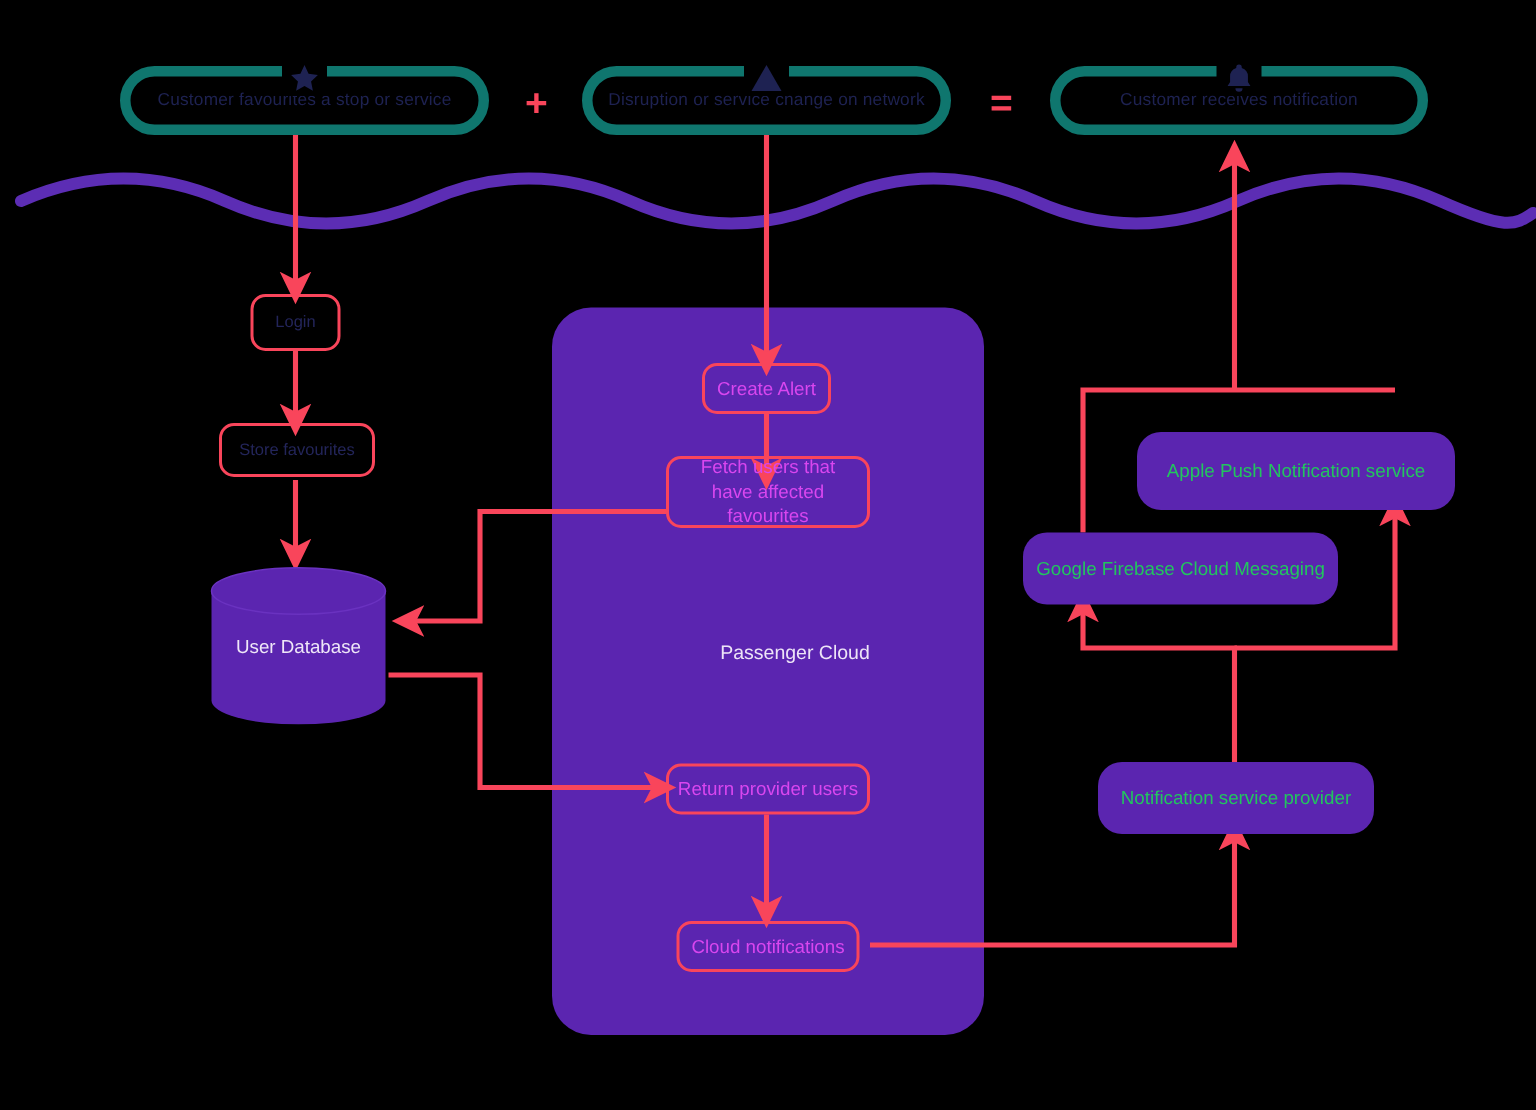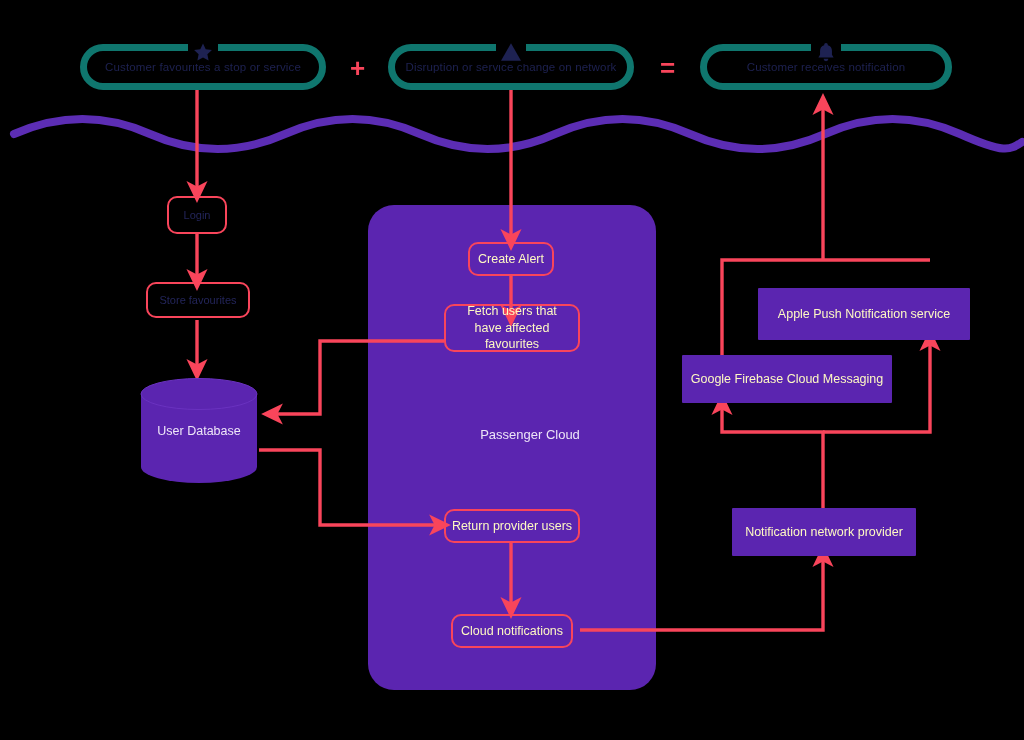--- a/index.html
+++ b/index.html
@@ -75,38 +75,38 @@
   
   .obox {
     position: absolute;
     box-sizing: border-box;
     border: 2.5px solid #F9455B;
     border-radius: 10px;
     display: flex;
     align-items: center;
     justify-content: center;
     text-align: center;
-    color: #fef9c3;
+    color: #d946ef;
     font-size: 12.5px;
     line-height: 1.35;
     background: transparent;
   }
   .obox.dark-text { color: #23255A; font-size: 11px; }
 
   
   .pbox {
     position: absolute;
     box-sizing: border-box;
     background: #5B25B0;
-    border-radius: 1px;
-    display: flex;
-    align-items: center;
-    justify-content: center;
-    text-align: center;
-    color: #fef9c3;
+    border-radius: 16px;
+    display: flex;
+    align-items: center;
+    justify-content: center;
+    text-align: center;
+    color: #22c55e;
     font-size: 12.5px;
   }
 
   
   .cyl { position: absolute; left: 139px; top: 378px; width: 120px; height: 105px; }
   .cyl-label {
     position: absolute;
     left: 139px; top: 424px;
     width: 120px;
     text-align: center;
@@ -232,16 +232,16 @@
 
   <div class="pbox" style="left:758px; top:288px; width:212px; height:52px;">
     <span>Apple Push Notification service</span>
   </div>
 
   <div class="pbox" style="left:682px; top:355px; width:210px; height:48px;text-align:center;">
     <span>Google Firebase Cloud Messaging</span>
   </div>
 
   <div class="pbox" style="left:732px; top:508px; width:184px; height:48px;">
-    <span>Notification network provider</span>
+    <span>Notification service provider</span>
   </div>
 
 </div>
 
 </body></html>

